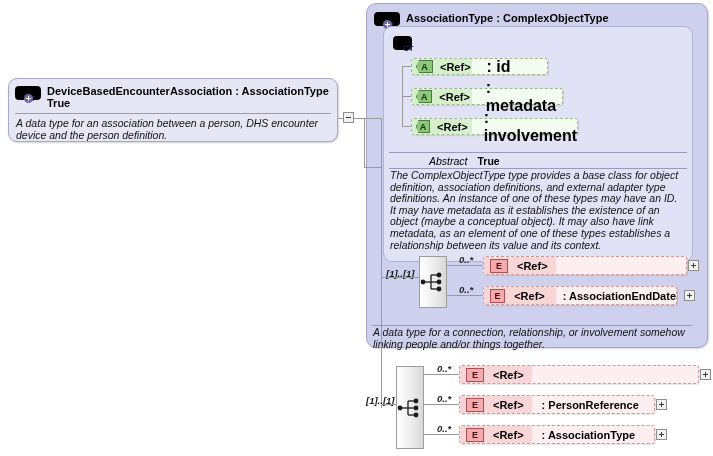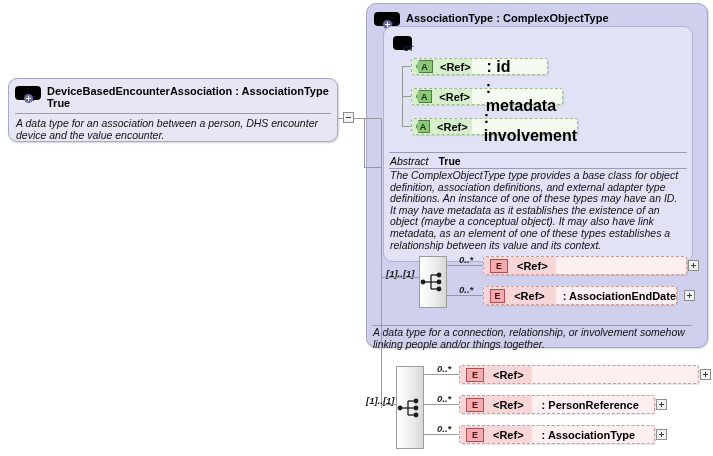--- a/index.html
+++ b/index.html
@@ -246,20 +246,21 @@
     transform: translate(-50%, -50%);
     width: 26px; height: 22px;
   }
 
   
   .abstract-line {
     position: absolute;
     font-size: 10.5px;
     display: flex;
     gap: 10px;
+    margin-left: 39px;
   }
   .abstract-label { font-style: italic; }
   .abstract-value { font-weight: bold; }
   .rule {
     position: absolute;
     height: 0;
     border-top: 1px solid #9a9aba;
   }
   .desc-text {
     position: absolute;
@@ -392,21 +393,21 @@
       <span class="badge-ct">
         <span>CT</span>
         <span class="plusdot"></span>
       </span>
       <span class="ctbox-title">
         <span>DeviceBasedEncounterAssociation : AssociationType</span><br>
         <span>True</span>
       </span>
     </div>
     <div class="ctbox-sep"></div>
-    <div class="ctbox-desc">A data type for an association between a person, DHS encounter device and the value encounter.</div>
+    <div class="ctbox-desc">A data type for an association between a person, DHS encounter device and the person definition.</div>
   </div>
 
   <div class="hline" style="left:338px; top:118px; width:5px;"></div>
   <div class="toggle" style="left:343px; top:112px;"></div>
 
   <div class="hline" style="left:354px; top:118px; width:28px;"></div>
   <div class="vline" style="left:381px; top:118px; height:290px;"></div>
 
   <div class="vline" style="left:364px; top:118px; height:50px;"></div>
   <div class="hline" style="left:364px; top:167px; width:18px;"></div>

